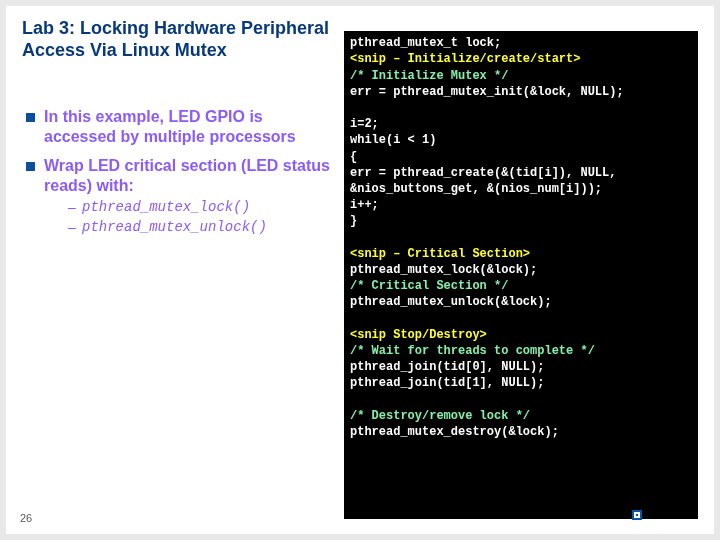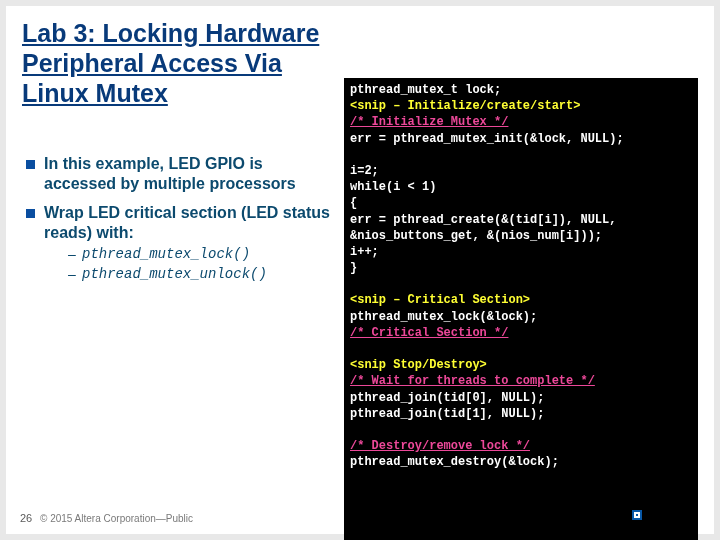--- a/index.html
+++ b/index.html
@@ -15,45 +15,44 @@
     background: #ffffff;
     position: relative;
     padding: 12px 16px 0 16px;
   }
   .title-row {
     display: flex;
     align-items: flex-start;
   }
   .title {
     color: #083a7a;
-    font-size: 25px;
+    font-size: 18px;
     font-weight: bold;
     line-height: 1.2;
     flex: 0 0 310px;
-    text-decoration: underline;
   }
   .content-row {
     display: flex;
     margin-top: -28px;
   }
   .left-col {
     flex: 0 0 322px;
     padding-top: 74px;
     padding-right: 6px;
   }
   ul.bullets {
     list-style: none;
     padding-left: 0;
   }
   ul.bullets > li {
     position: relative;
     padding-left: 22px;
     font-size: 16px;
     font-weight: bold;
-    color: #0c4a6e;
+    color: #8b5cf6;
     margin-bottom: 10px;
     line-height: 1.22;
   }
   ul.bullets > li::before {
     content: '';
     position: absolute;
     left: 4px; top: 6px;
     width: 9px; height: 9px;
     background: #0a4ea0;
   }
@@ -84,21 +83,21 @@
     font-family: "Courier New", monospace;
     font-size: 12px;
     font-weight: bold;
     line-height: 1.35;
     padding: 4px 6px 8px 6px;
     flex: 1;
     margin-top: -2px;
     min-height: 488px;
   }
   .code-block .yellow { color: #ffff33; }
-  .code-block .green  { color: #ec4899; text-decoration: underline; }
+  .code-block .green  { color: #86efac; }
   .slide-num {
     position: absolute;
     left: 14px; bottom: 10px;
     font-size: 11px;
     color: #5a5a5a;
   }
   .copyright {
     position: absolute;
     left: 34px; bottom: 10px;
     font-size: 10px;
@@ -147,34 +146,34 @@
       <div>   while(i &lt; 1)</div>
       <div>   {</div>
       <div>     err = pthread_create(&amp;(tid[i]), NULL,</div>
       <div>           &amp;nios_buttons_get, &amp;(nios_num[i]));</div>
       <div>     i++;</div>
       <div>   }</div>
       <div>&nbsp;</div>
       <div class="yellow">&lt;snip – Critical Section&gt;</div>
       <div>   pthread_mutex_lock(&amp;lock);</div>
       <div class="green">   /* Critical Section */</div>
+      <div>   pthread_mutex_unlock(&amp;lock);</div>
       <div>&nbsp;</div>
       <div class="yellow">&lt;snip Stop/Destroy&gt;</div>
       <div class="green">   /* Wait for threads to complete */</div>
       <div>   pthread_join(tid[0], NULL);</div>
       <div>   pthread_join(tid[1], NULL);</div>
       <div>&nbsp;</div>
       <div class="green">   /* Destroy/remove lock */</div>
       <div>   pthread_mutex_destroy(&amp;lock);</div>
     </div>
 
   </div>
 
   <div class="slide-num">26</div>
-  <div class="copyright">© 2015 Altera Corporation—Public</div>
   <div class="logo">
     <svg width="60" height="18" viewBox="0 0 60 18">
       <rect x="0" y="4" width="10" height="10" fill="#0857a6"></rect>
       <rect x="2" y="6" width="6" height="6" fill="#fff"></rect>
       <rect x="4" y="8" width="2" height="2" fill="#0857a6"></rect>
     </svg>
   </div>
 </div>
 
 </body></html>

